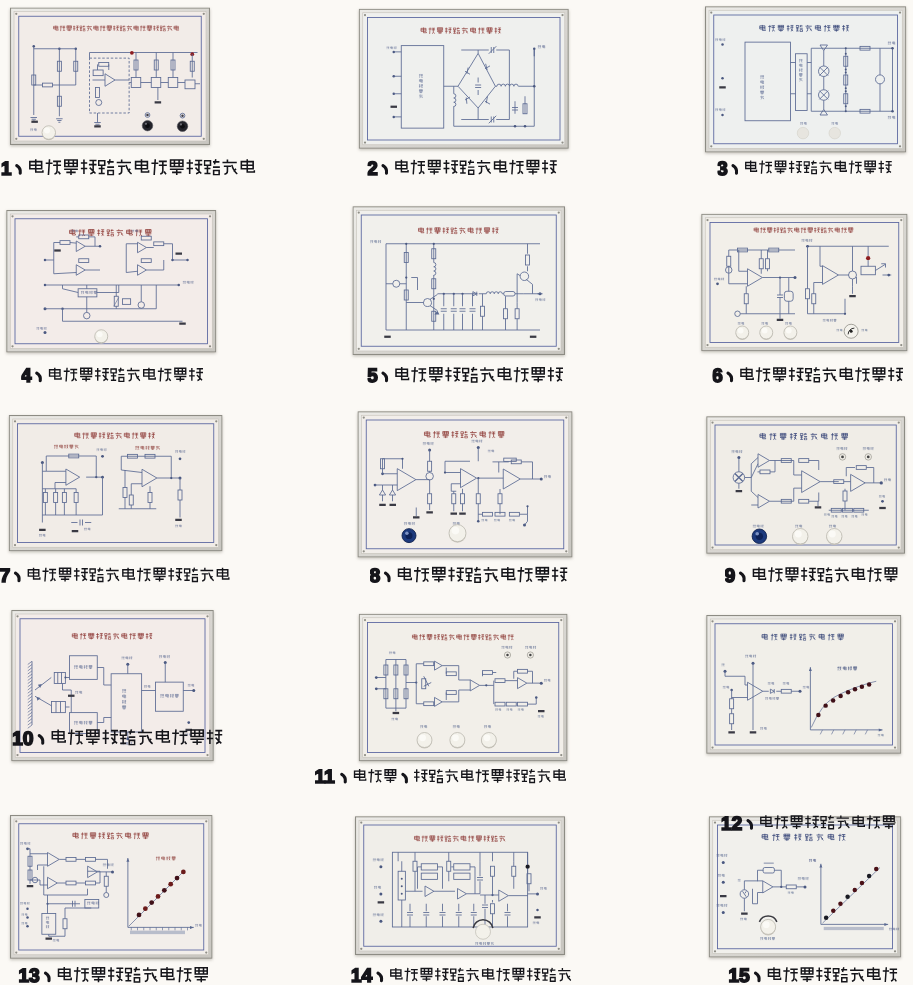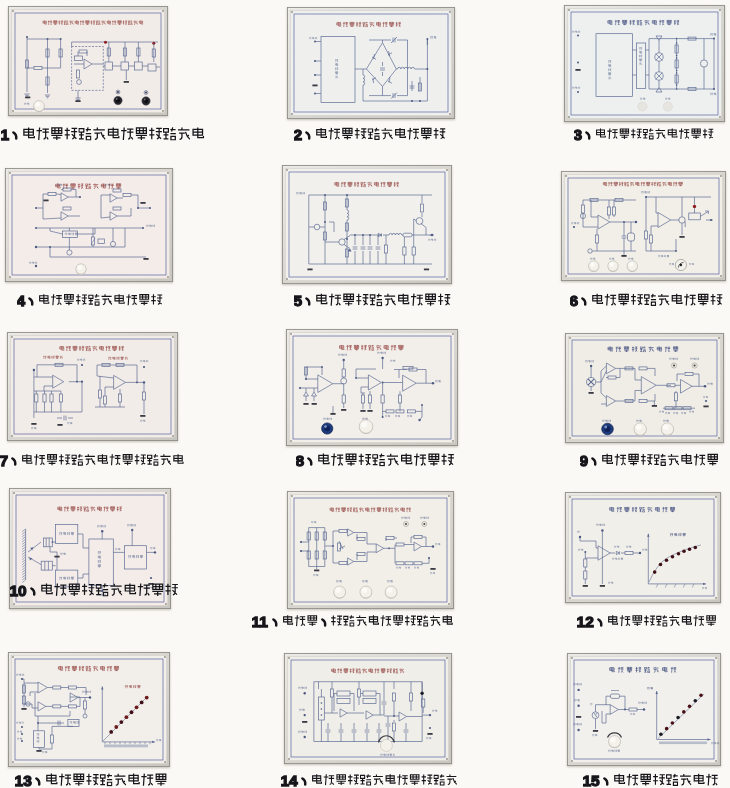--- a/index.html
+++ b/index.html
@@ -2113,21 +2113,21 @@
         <use href="#gb" x="128.1" y="1.0" width="11.4" height="13.4"></use>
         <use href="#gc" x="140.4" y="1.0" width="11.4" height="13.4"></use>
         <use href="#gd" x="152.70000000000002" y="1.0" width="11.4" height="13.4"></use>
         <use href="#ge" x="165.00000000000003" y="1.0" width="11.4" height="13.4"></use>
         <use href="#gf" x="177.30000000000004" y="1.0" width="11.4" height="13.4"></use>
         <use href="#ga" x="189.60000000000005" y="1.0" width="11.4" height="13.4"></use>
       </g>
     </svg>
   </div>
 
-<div class="cap" style="left:577px;top:613px">
+<div class="cap" style="left:577px;top:650px">
     <svg width="142.7" height="18" viewBox="0 0 142.7 18" style="display:block">
       <g stroke="#15151a" style="color:#15151a" fill="none" stroke-width="1.3">
         <text x="-0.5" y="13.8" font-family="Liberation Sans, sans-serif" font-size="15.5" font-weight="bold" fill="#15151a">12</text>
         <path d="M21.4,6.5 q3.4,2 2.8,6" stroke="#15151a" stroke-width="2.5" fill="none" stroke-linecap="round"></path>
         <use href="#ga" x="30.0" y="1.0" width="11.4" height="13.4"></use>
         <use href="#gb" x="42.3" y="1.0" width="11.4" height="13.4"></use>
         <use href="#gc" x="54.599999999999994" y="1.0" width="11.4" height="13.4"></use>
         <use href="#gd" x="66.89999999999999" y="1.0" width="11.4" height="13.4"></use>
         <use href="#ge" x="79.19999999999999" y="1.0" width="11.4" height="13.4"></use>
         <use href="#gf" x="91.49999999999999" y="1.0" width="11.4" height="13.4"></use>

